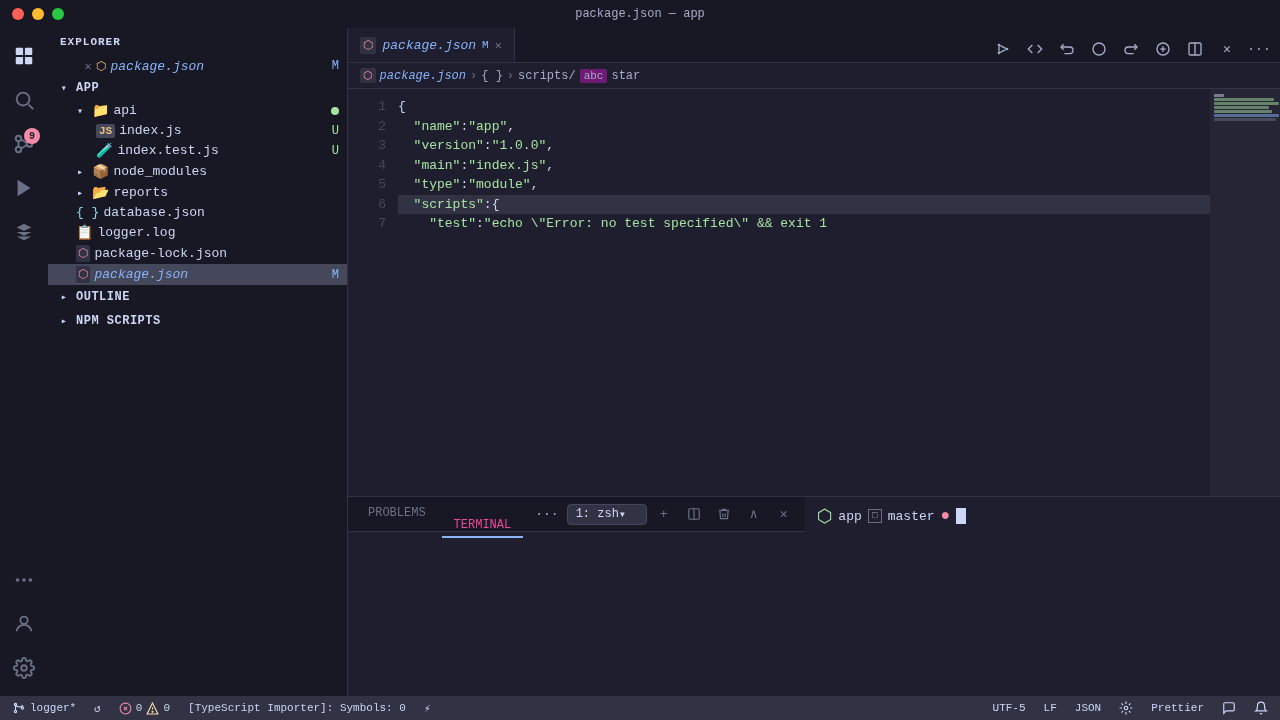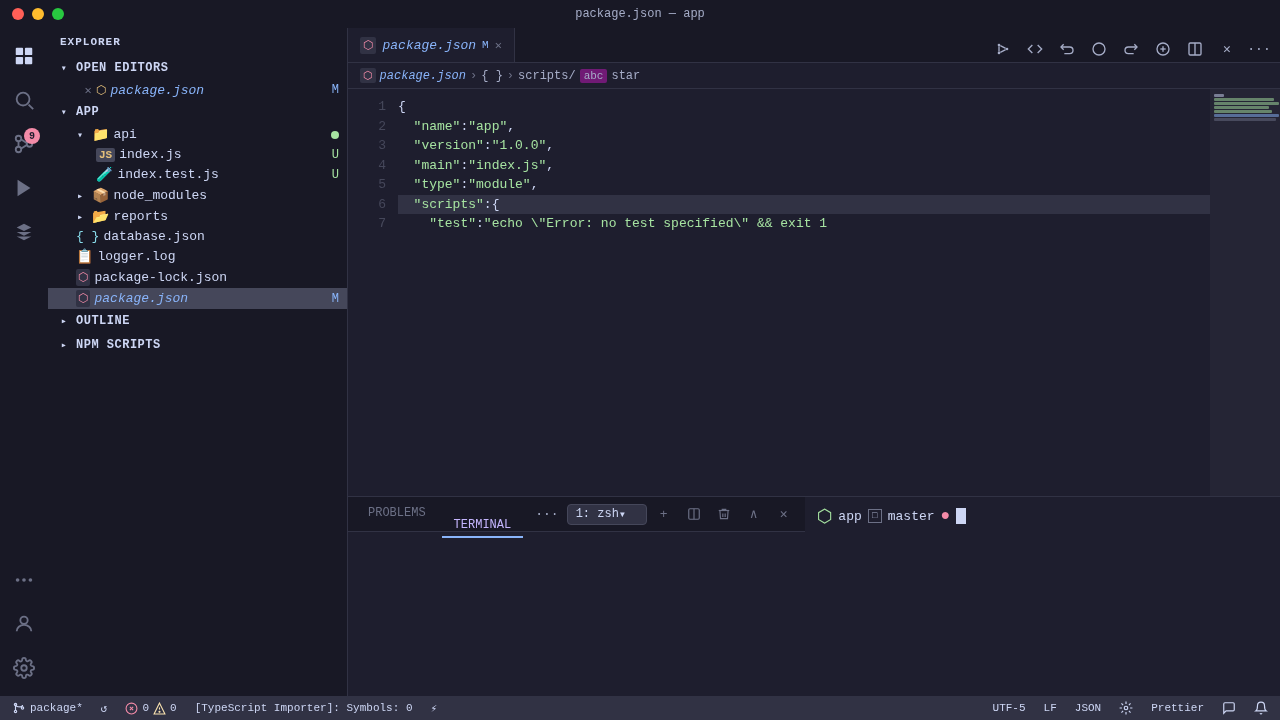--- a/index.html
+++ b/index.html
@@ -320,21 +320,21 @@
       gap: 4px;
     }
     .terminal-tab {
       padding: 4px 12px;
       cursor: pointer;
       font-size: 12px;
       color: #6c7086;
       border-bottom: 2px solid transparent;
     }
     .terminal-tab.active {
-      color: #c4b5fd;
+      color: #ec4899;
       border-bottom-color: #89b4fa;
       margin-top: 24px;
     }
     .terminal-tab-spacer { flex: 1; }
     .terminal-controls {
       display: flex;
       align-items: center;
       gap: 4px;
     }
     .terminal-ctrl-btn {
@@ -492,24 +492,20 @@
             <path d="M19.4 15a1.65 1.65 0 0 0 .33 1.82l.06.06a2 2 0 0 1-2.83 2.83l-.06-.06a1.65 1.65 0 0 0-1.82-.33 1.65 1.65 0 0 0-1 1.51V21a2 2 0 0 1-4 0v-.09A1.65 1.65 0 0 0 9 19.4a1.65 1.65 0 0 0-1.82.33l-.06.06a2 2 0 0 1-2.83-2.83l.06-.06A1.65 1.65 0 0 0 4.68 15a1.65 1.65 0 0 0-1.51-1H3a2 2 0 0 1 0-4h.09A1.65 1.65 0 0 0 4.6 9a1.65 1.65 0 0 0-.33-1.82l-.06-.06a2 2 0 0 1 2.83-2.83l.06.06A1.65 1.65 0 0 0 9 4.68a1.65 1.65 0 0 0 1-1.51V3a2 2 0 0 1 4 0v.09a1.65 1.65 0 0 0 1 1.51 1.65 1.65 0 0 0 1.82-.33l.06-.06a2 2 0 0 1 2.83 2.83l-.06.06A1.65 1.65 0 0 0 19.4 9a1.65 1.65 0 0 0 1.51 1H21a2 2 0 0 1 0 4h-.09a1.65 1.65 0 0 0-1.51 1z"></path>
           </svg>
       </div>
     </div>
   </div>
 
   <div class="sidebar">
     <div class="sidebar-header">Explorer</div>
 
     <div class="section-block">
-      <div class="section-header">
-        <span class="chevron open"></span>
-        <span>Open Editors</span>
-      </div>
       <div class="open-file-row">
         <span style="width:24px"></span>
         <span class="close-icon">✕</span>
         <span style="color:#e5c07b;margin-right:4px;font-size:12px;">⬡</span>
         <span class="tab-name">package.json</span>
         <span class="file-badge modified">M</span>
       </div>
     </div>
 
     <div class="section-block">
@@ -785,21 +781,21 @@
 <div class="status-bar">
   <div class="status-left">
     <div class="status-item">
       <svg width="14" height="14" viewBox="0 0 24 24" fill="none" stroke="currentColor" stroke-width="2">
           <circle cx="6" cy="6" r="2"></circle>
           <circle cx="6" cy="18" r="2"></circle>
           <path d="M6 8v8"></path>
           <circle cx="18" cy="12" r="2"></circle>
           <path d="M6 6c0 3 4 4 8 4 2 0 4-1 4-3"></path>
         </svg>
-      <span class="status-git">package*</span>
+      <span class="status-git">logger*</span>
     </div>
     <div class="status-item">
       <span>↺</span>
     </div>
     <div class="status-item">
       <svg width="13" height="13" viewBox="0 0 24 24" fill="none" stroke="#f38ba8" stroke-width="2">
           <circle cx="12" cy="12" r="10"></circle>
           <line x1="15" y1="9" x2="9" y2="15"></line>
           <line x1="9" y1="9" x2="15" y2="15"></line>
         </svg>

